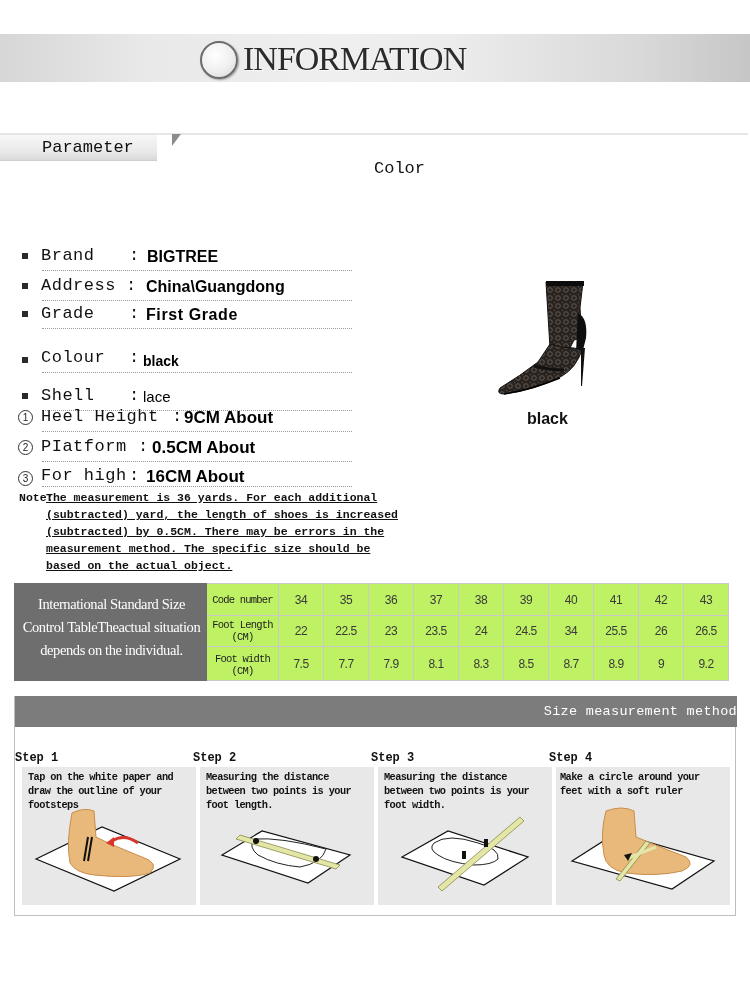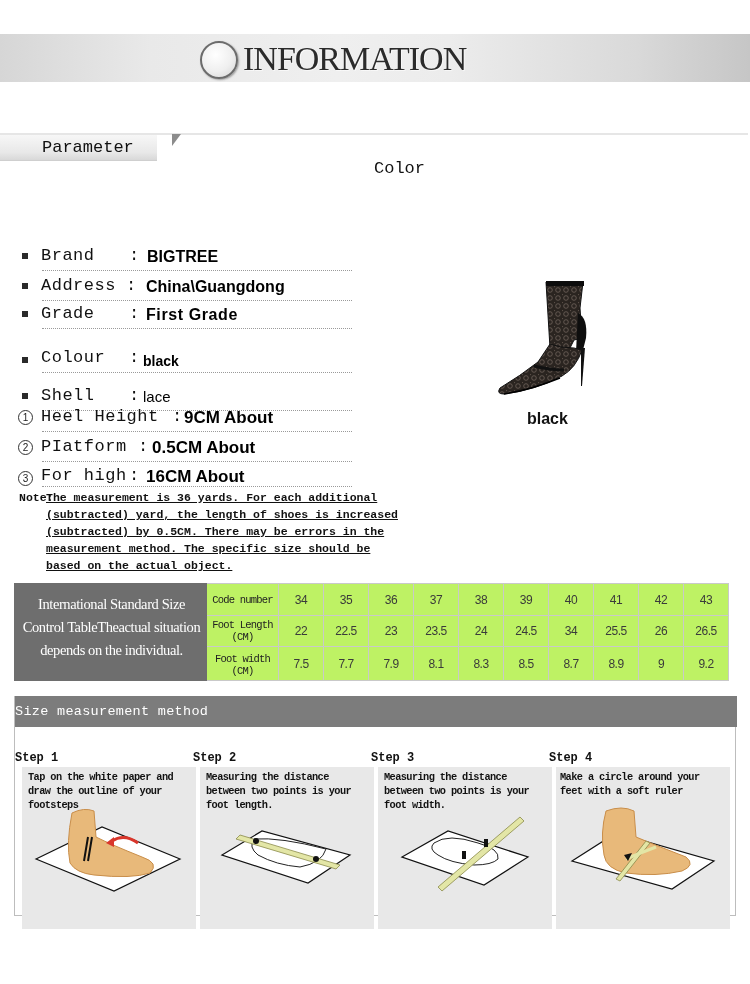--- a/index.html
+++ b/index.html
@@ -70,24 +70,24 @@
   .size-table td { border: 1px solid #c9c9c9; background: #bef264; text-align: center; vertical-align: middle;
     font-family: "Liberation Sans", sans-serif; font-size: 12px; color: #3a3a3a; letter-spacing: -0.5px; }
   .size-table td.caption { background: #6e6e6e; color: #fff; text-align: center; padding-left: 2px;
     font-family: "Liberation Serif", serif; font-size: 14.5px; line-height: 23px; letter-spacing: -0.4px; vertical-align: top; padding-top: 9px; border-color: #6e6e6e; }
   .size-table td.rowhead { font-family: "Liberation Mono", monospace; font-size: 10.5px; color: #222; letter-spacing: -0.8px; }
   .size-table td.rowhead.bottom { vertical-align: bottom; padding-bottom: 3px; }
 
   
   .measure { position: absolute; left: 14px; top: 696px; width: 722px; height: 220px; border: 1px solid #bdbdbd; border-top: none; }
   .measure-head { position: absolute; left: 0; top: 0; width: 722px; height: 31px; background: #7c7c7c;
-    color: #fff; text-align: left; font-family: "Liberation Mono", monospace; font-size: 13.5px; line-height: 31px; letter-spacing: 0.3px; }
+    color: #fff; text-align: right; font-family: "Liberation Mono", monospace; font-size: 13.5px; line-height: 31px; letter-spacing: 0.3px; }
   .step { position: absolute; top: 55px; width: 174px; }
   .step-title { font-family: "Liberation Mono", monospace; font-weight: bold; font-size: 12px; color: #111; height: 15px; line-height: 15px; margin-left: 0; }
-  .step-panel { position: absolute; top: 16px; left: 7px; width: 174px; height: 162px; background: #e8e8e8; }
+  .step-panel { position: absolute; top: 16px; left: 7px; width: 174px; height: 138px; background: #e8e8e8; }
   .step-text { padding: 3px 4px 0 6px; font-family: "Liberation Mono", monospace; font-weight: bold; font-size: 10.3px; line-height: 14px; color: #111; letter-spacing: -0.6px; }
   .step-art { position: absolute; left: 0; top: 36px; width: 174px; height: 100px; }
 </style>
 </head>
 <body>
 
 <div class="banner">
   <div class="banner-circle"></div>
   <div class="banner-title">INFORMATION</div>
 </div>

